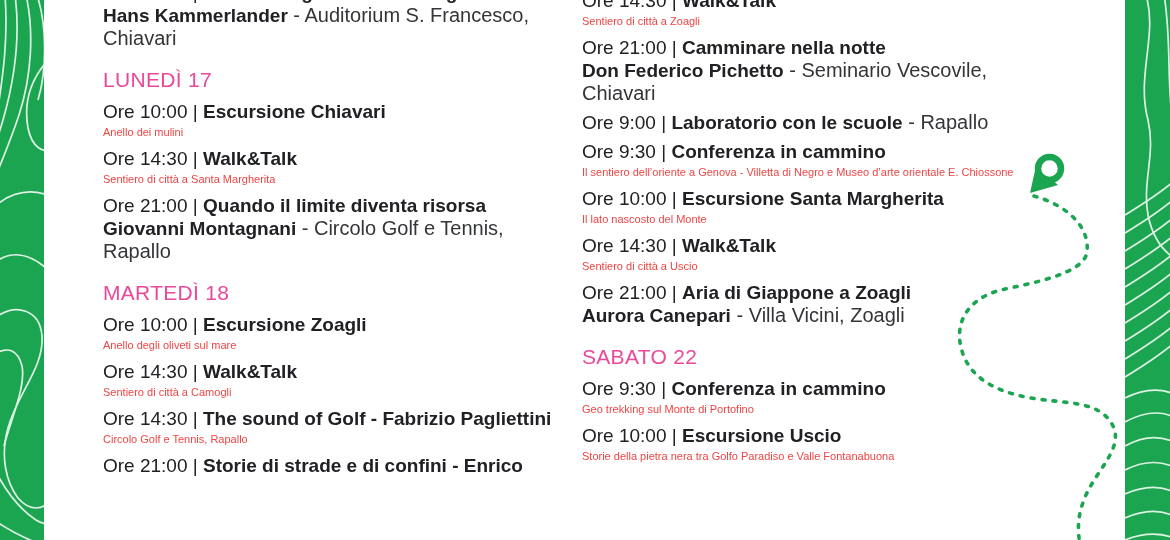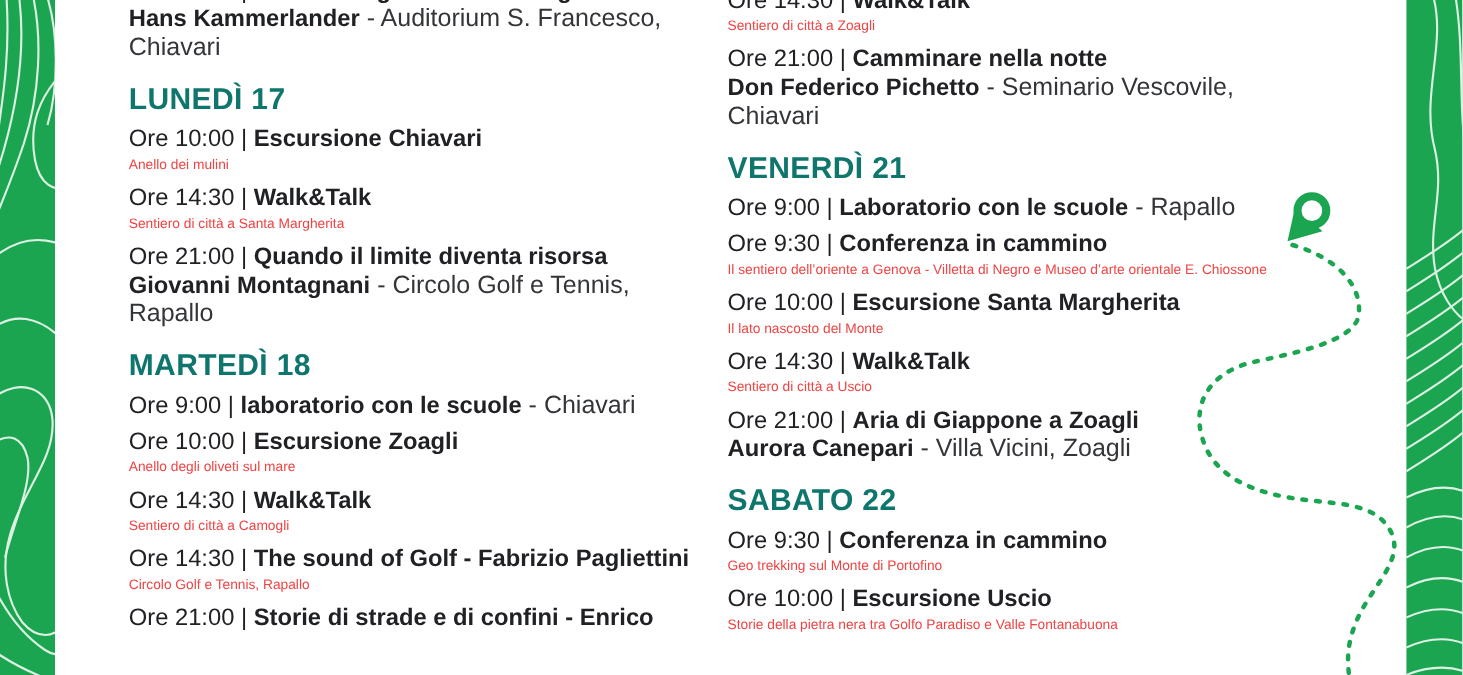--- a/index.html
+++ b/index.html
@@ -7,21 +7,21 @@
     width:1170px;height:540px;overflow:hidden;background:#ffffff;
     font-family:"Liberation Sans","DejaVu Sans",sans-serif;
     -webkit-font-smoothing:antialiased;
   }
   .poster{position:relative;width:1170px;height:540px;overflow:hidden;}
   .decor{position:absolute;left:0;top:0;z-index:0;pointer-events:none;}
   .col{position:absolute;top:0;z-index:1;color:#1f2023;}
   .col-left{left:103px;width:470px;}
   .col-right{left:582px;width:472px;}
   .day{
-    font-size:24px;line-height:24px;font-weight:700;color:#0f766e;
+    font-size:21px;line-height:24px;font-weight:400;color:#ec4899;
     letter-spacing:.3px;margin:18px 0 8px 0;
   }
   .section:first-child .day{margin-top:0;}
   .event{margin:0 0 6px 0;}
   .line1{margin:0;font-size:19px;line-height:23px;font-weight:400;color:#202124;}
   .line1 .title{font-weight:700;}
   .line2{margin:0;font-size:19px;line-height:22px;font-weight:700;color:#202124;}
   .note{font-size:20px;font-weight:400;color:#333538;}
   .desc{margin:0;font-size:11px;line-height:18px;font-weight:400;color:#ef4444;}
   
@@ -134,26 +134,20 @@
       <span class="time">Ore 21:00 | </span><strong class="title">Quando il limite diventa risorsa</strong>
     </p>
     <p class="line2">
       <span class="speaker">Giovanni Montagnani</span><span class="note"> - Circolo Golf e Tennis, Rapallo</span>
     </p>
 
   </div>
       </div>
       <div class="section">
     <h3 class="day">MARTEDÌ 18</h3>
-  <div class="event">
-    <p class="line1">
-      <span class="time">Ore 9:00 | </span><strong class="title">laboratorio con le scuole</strong><span class="note inline-note"> - Chiavari</span>
-    </p>
-
-  </div>
         <div class="event">
     <p class="line1">
       <span class="time">Ore 10:00 | </span><strong class="title">Escursione Zoagli</strong>
     </p>
 
     <p class="desc">Anello degli oliveti sul mare</p>
   </div>
         <div class="event">
     <p class="line1">
       <span class="time">Ore 14:30 | </span><strong class="title">Walk&amp;Talk</strong>
@@ -190,21 +184,20 @@
     <p class="line1">
       <span class="time">Ore 21:00 | </span><strong class="title">Camminare nella notte</strong>
     </p>
     <p class="line2">
       <span class="speaker">Don Federico Pichetto</span><span class="note"> - Seminario Vescovile, Chiavari</span>
     </p>
 
   </div>
       </div>
       <div class="section">
-    <h3 class="day">VENERDÌ 21</h3>
   <div class="event">
     <p class="line1">
       <span class="time">Ore 9:00 | </span><strong class="title">Laboratorio con le scuole</strong><span class="note inline-note"> - Rapallo</span>
     </p>
 
   </div>
         <div class="event">
     <p class="line1">
       <span class="time">Ore 9:30 | </span><strong class="title">Conferenza in cammino</strong>
     </p>

